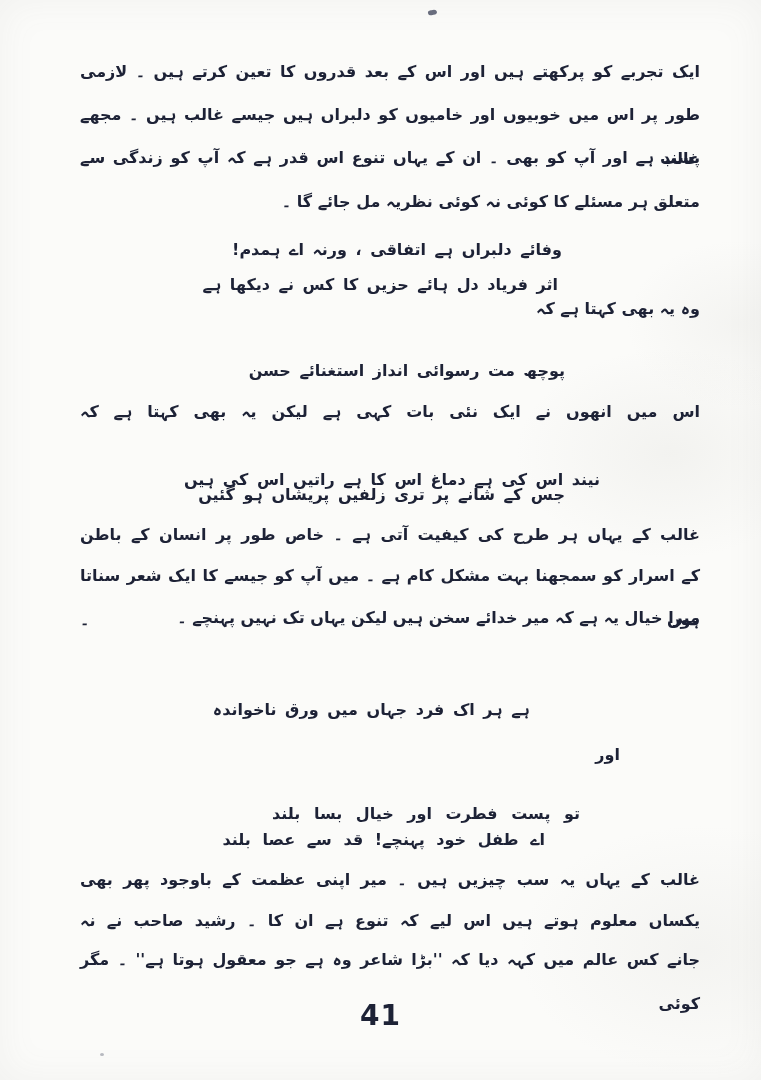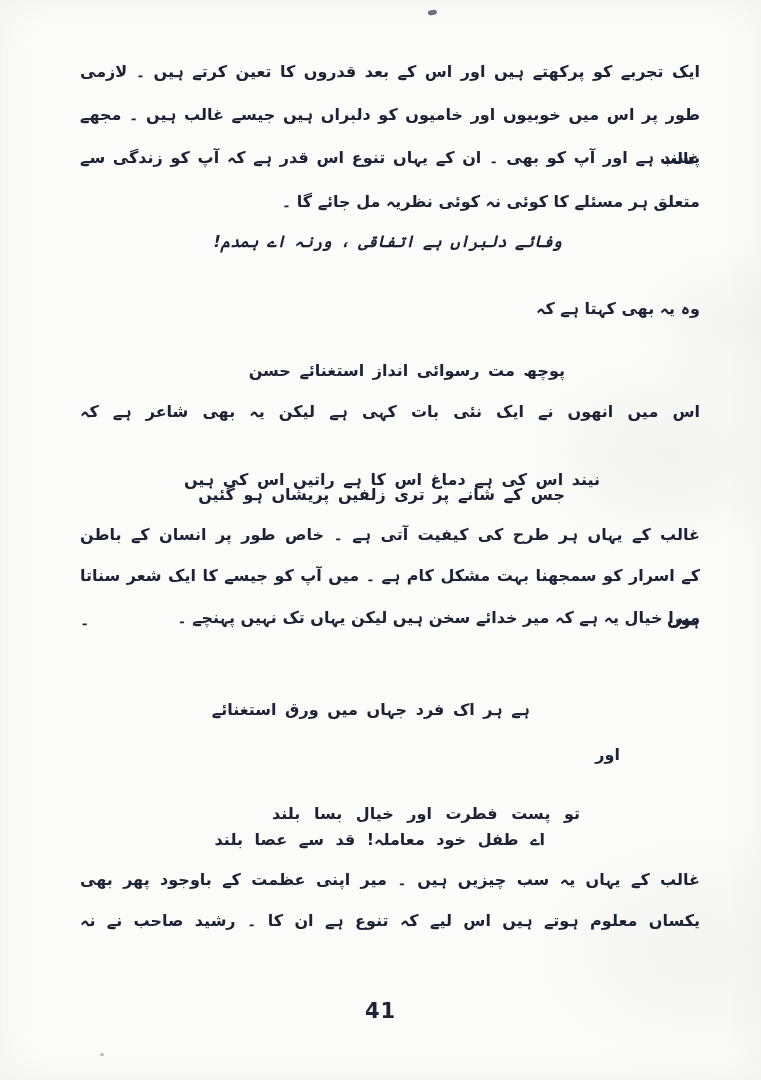--- a/index.html
+++ b/index.html
@@ -41,21 +41,21 @@
   }
   
   .prose-short{ right:61px; text-align:right; }
   
   .verse{ word-spacing:3px; text-align:right; }
 
   .l1{top:50px;}
   .l2{top:93px;}
   .l3{top:136px;}
   .l4{top:180px;}
-  .l5{top:220px; right:199px;font-style:italic;}
+  .l5{top:228px; right:199px;}
   .l6{top:263px; right:203px;}
   .l7{top:287px;}
   .l8{top:349px; right:196px;margin-left:23px;}
   .l9{top:390px;}
   .l10{top:432px; right:161px;margin-top:26px;}
   .l11{top:473px; right:196px;}
   .l12{top:513px;}
   .l13{top:554px;}
   .l14{top:596px;}
   .l15{top:645px; right:206px;}
@@ -67,21 +67,21 @@
   .l21{top:899px;}
   .l22{top:938px;}
 
   .pageno{
     position:absolute;
     top:999px; left:0; right:0;
     text-align:center;
     direction:ltr;
     color:#1d2236;
     font-weight:bold;
-    font-size:21px;
+    font-size:28px;
     letter-spacing:1px;
   }
   .speck{
     position:absolute;
     background:#3a3f55;
     border-radius:50%;
   }
   .speck-a{ top:10px; left:428px; width:9px; height:5px; opacity:.75; transform:rotate(-14deg); border-radius:40% 60% 50% 50%;}
   .speck-b{ top:1053px; left:100px; width:4px; height:3px; opacity:.35;}
 </style>
@@ -92,39 +92,41 @@
 
   <div class="speck speck-a"></div>
   <div class="speck speck-b"></div>
 
   <div class="line just l1">ایک تجربے کو پرکھتے ہیں اور اس کے بعد قدروں کا تعین کرتے ہیں ۔ لازمی</div>
   <div class="line just l2">طور پر اس میں خوبیوں اور خامیوں کو دلبراں ہیں جیسے غالب ہیں ۔ مجھے غالب</div>
   <div class="line prose-short l4">متعلق ہر مسئلے کا کوئی نہ کوئی نظریہ مل جائے گا ۔</div>
   <div class="line just l3">پسند ہے اور آپ کو بھی ۔ ان کے یہاں تنوع اس قدر ہے کہ آپ کو زندگی سے</div>
 
   <div class="line verse l5">وفائے دلبراں ہے اتفاقی ، ورنہ اے ہمدم!</div>
+  <div class="line verse l6">اثر فریاد دل ہائے حزیں کا کس نے دیکھا ہے</div>
 
   <div class="line prose-short l7">وہ یہ بھی کہتا ہے کہ</div>
 
   <div class="line verse l8">پوچھ مت رسوائی انداز استغنائے حسن</div>
 
-  <div class="line just l9">اس میں انھوں نے ایک نئی بات کہی ہے لیکن یہ بھی شاعر ہے کہ</div>
+  <div class="line just l9">اس میں انھوں نے ایک نئی بات کہی ہے لیکن یہ بھی کہتا ہے کہ</div>
 
   <div class="line verse l10">نیند اس کی ہے دماغ اس کا ہے راتیں اس کی ہیں</div>
   <div class="line verse l11">جس کے شانے پر تری زلفیں پریشاں ہو گئیں</div>
 
   <div class="line just l12">غالب کے یہاں ہر طرح کی کیفیت آتی ہے ۔ خاص طور پر انسان کے باطن</div>
   <div class="line just l13">کے اسرار کو سمجھنا بہت مشکل کام ہے ۔ میں آپ کو جیسے کا ایک شعر سناتا ہوں ۔</div>
   <div class="line prose-short l14">میرا خیال یہ ہے کہ میر خدائے سخن ہیں لیکن یہاں تک نہیں پہنچے ۔</div>
 
-  <div class="line verse l16">ہے ہر اک فرد جہاں میں ورق استغنائے</div>
+  <div class="line verse l16">ہے ہر اک فرد جہاں میں ورق ناخواندہ</div>
 
   <div class="line verse l17">اور</div>
 
   <div class="line verse l18">تو پست فطرت اور خیال بسا بلند</div>
-  <div class="line verse l19">اے طفل خود معاملہ! قد سے عصا بلند</div>
+  <div class="line verse l19">اے طفل خود پہنچے! قد سے عصا بلند</div>
 
   <div class="line just l20">غالب کے یہاں یہ سب چیزیں ہیں ۔ میر اپنی عظمت کے باوجود پھر بھی</div>
   <div class="line just l21">یکساں معلوم ہوتے ہیں اس لیے کہ تنوع ہے ان کا ۔ رشید صاحب نے نہ</div>
+  <div class="line just l22">جانے کس عالم میں کہہ دیا کہ ''بڑا شاعر وہ ہے جو معقول ہوتا ہے'' ۔ مگر کوئی</div>
 
   <div class="pageno">41</div>
 
 </div>
 
 </body></html>

